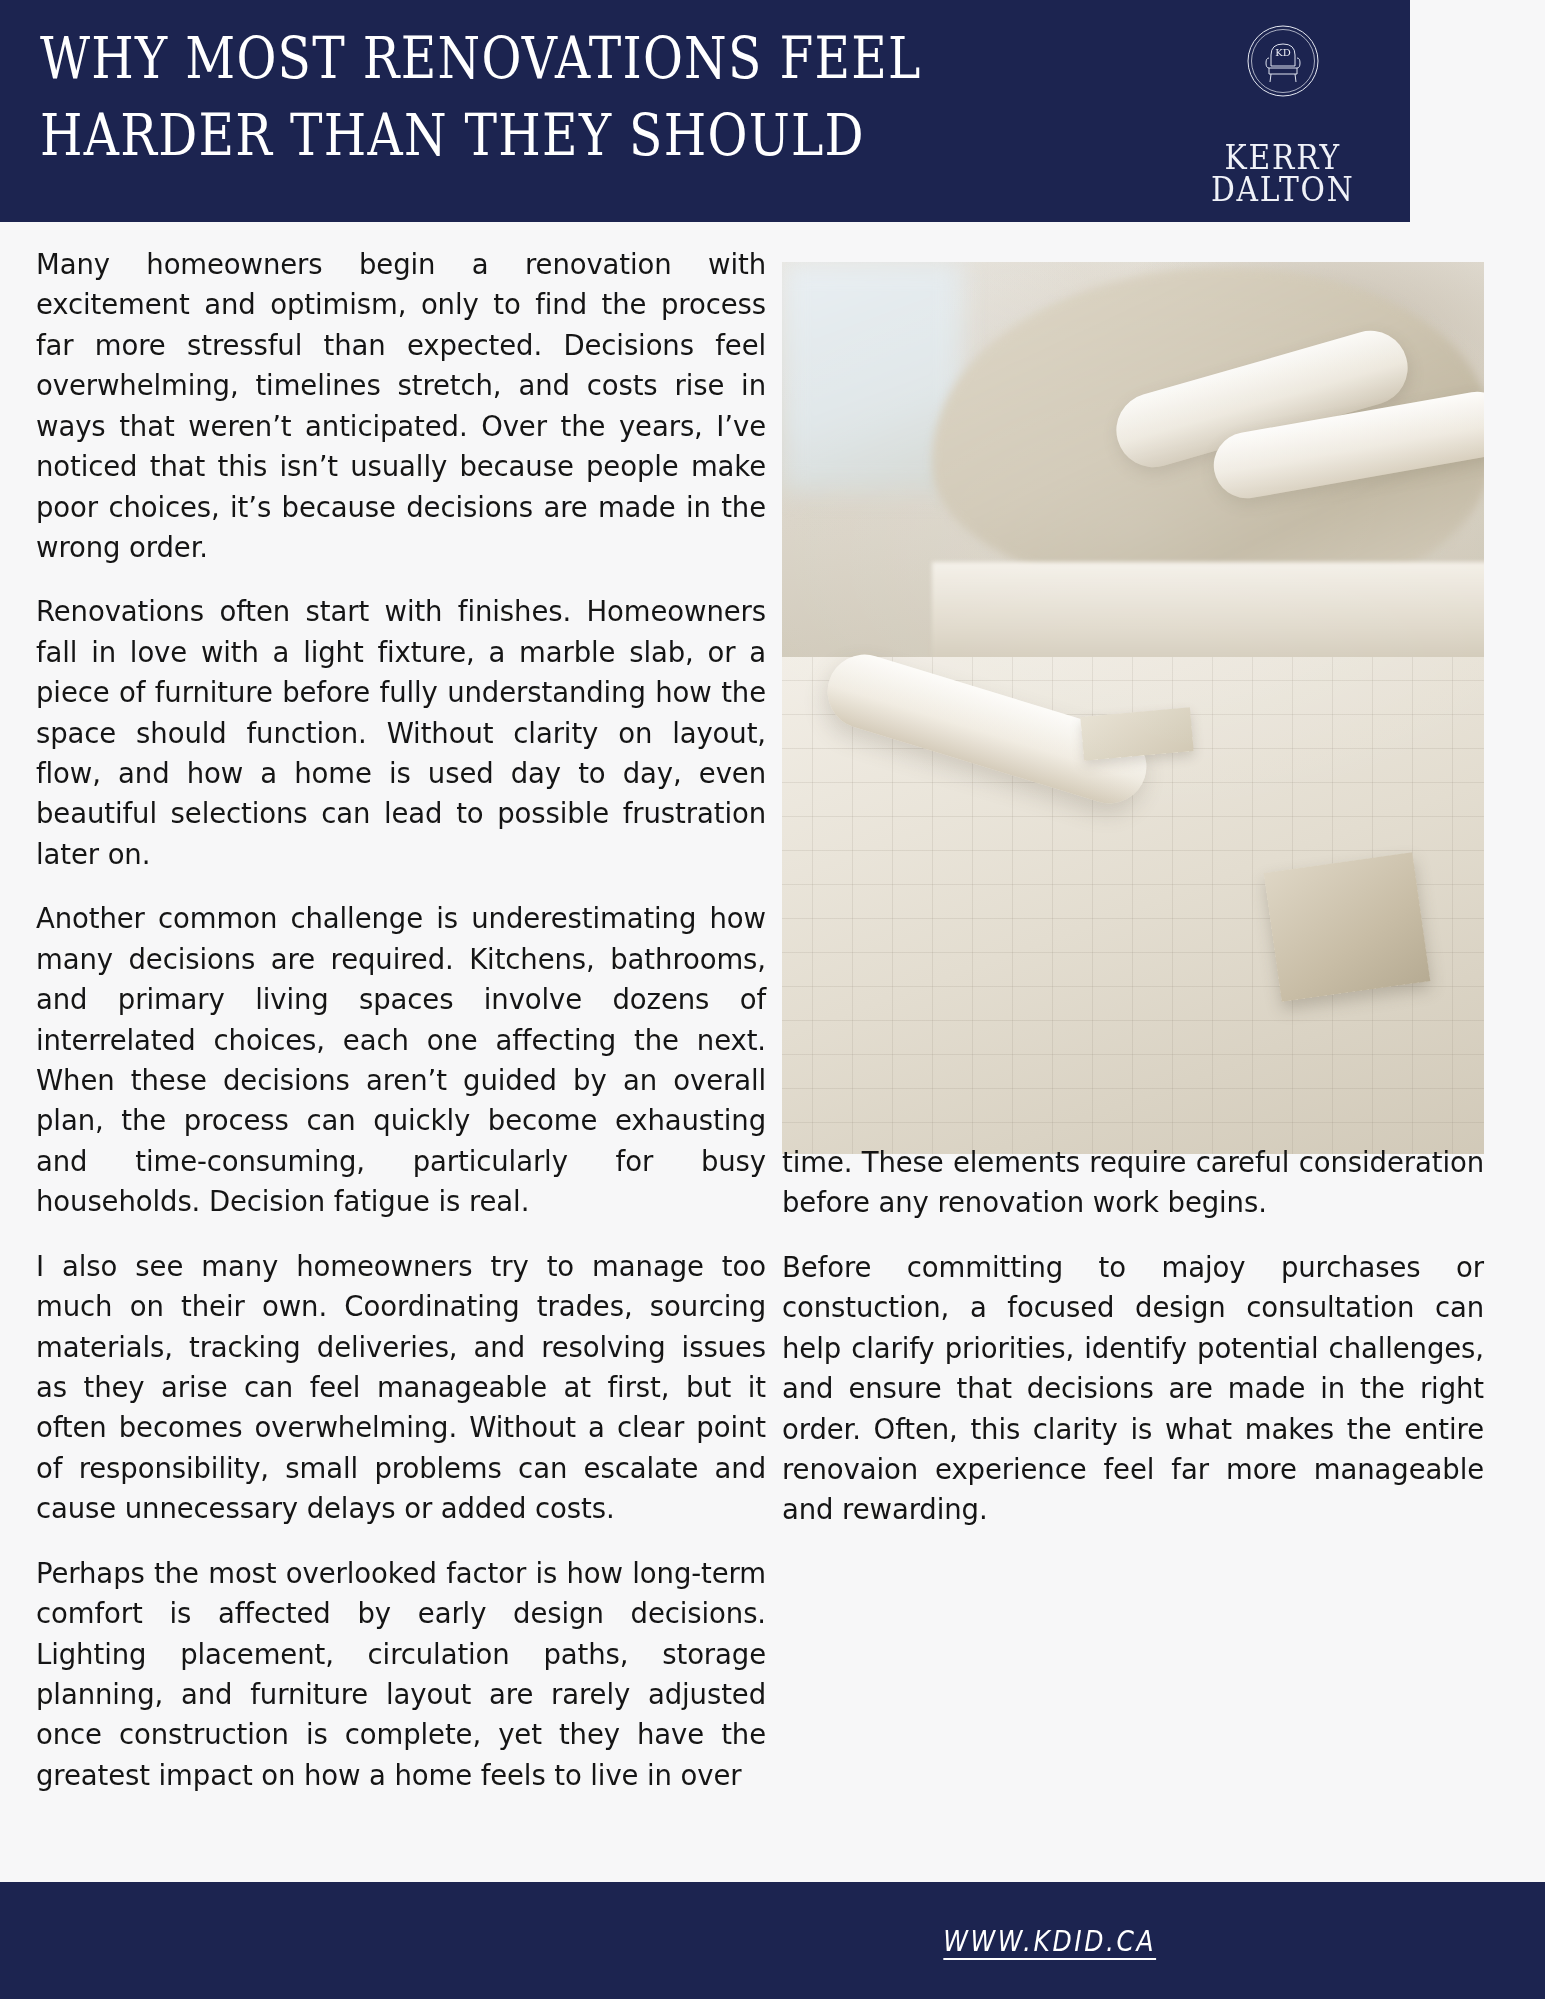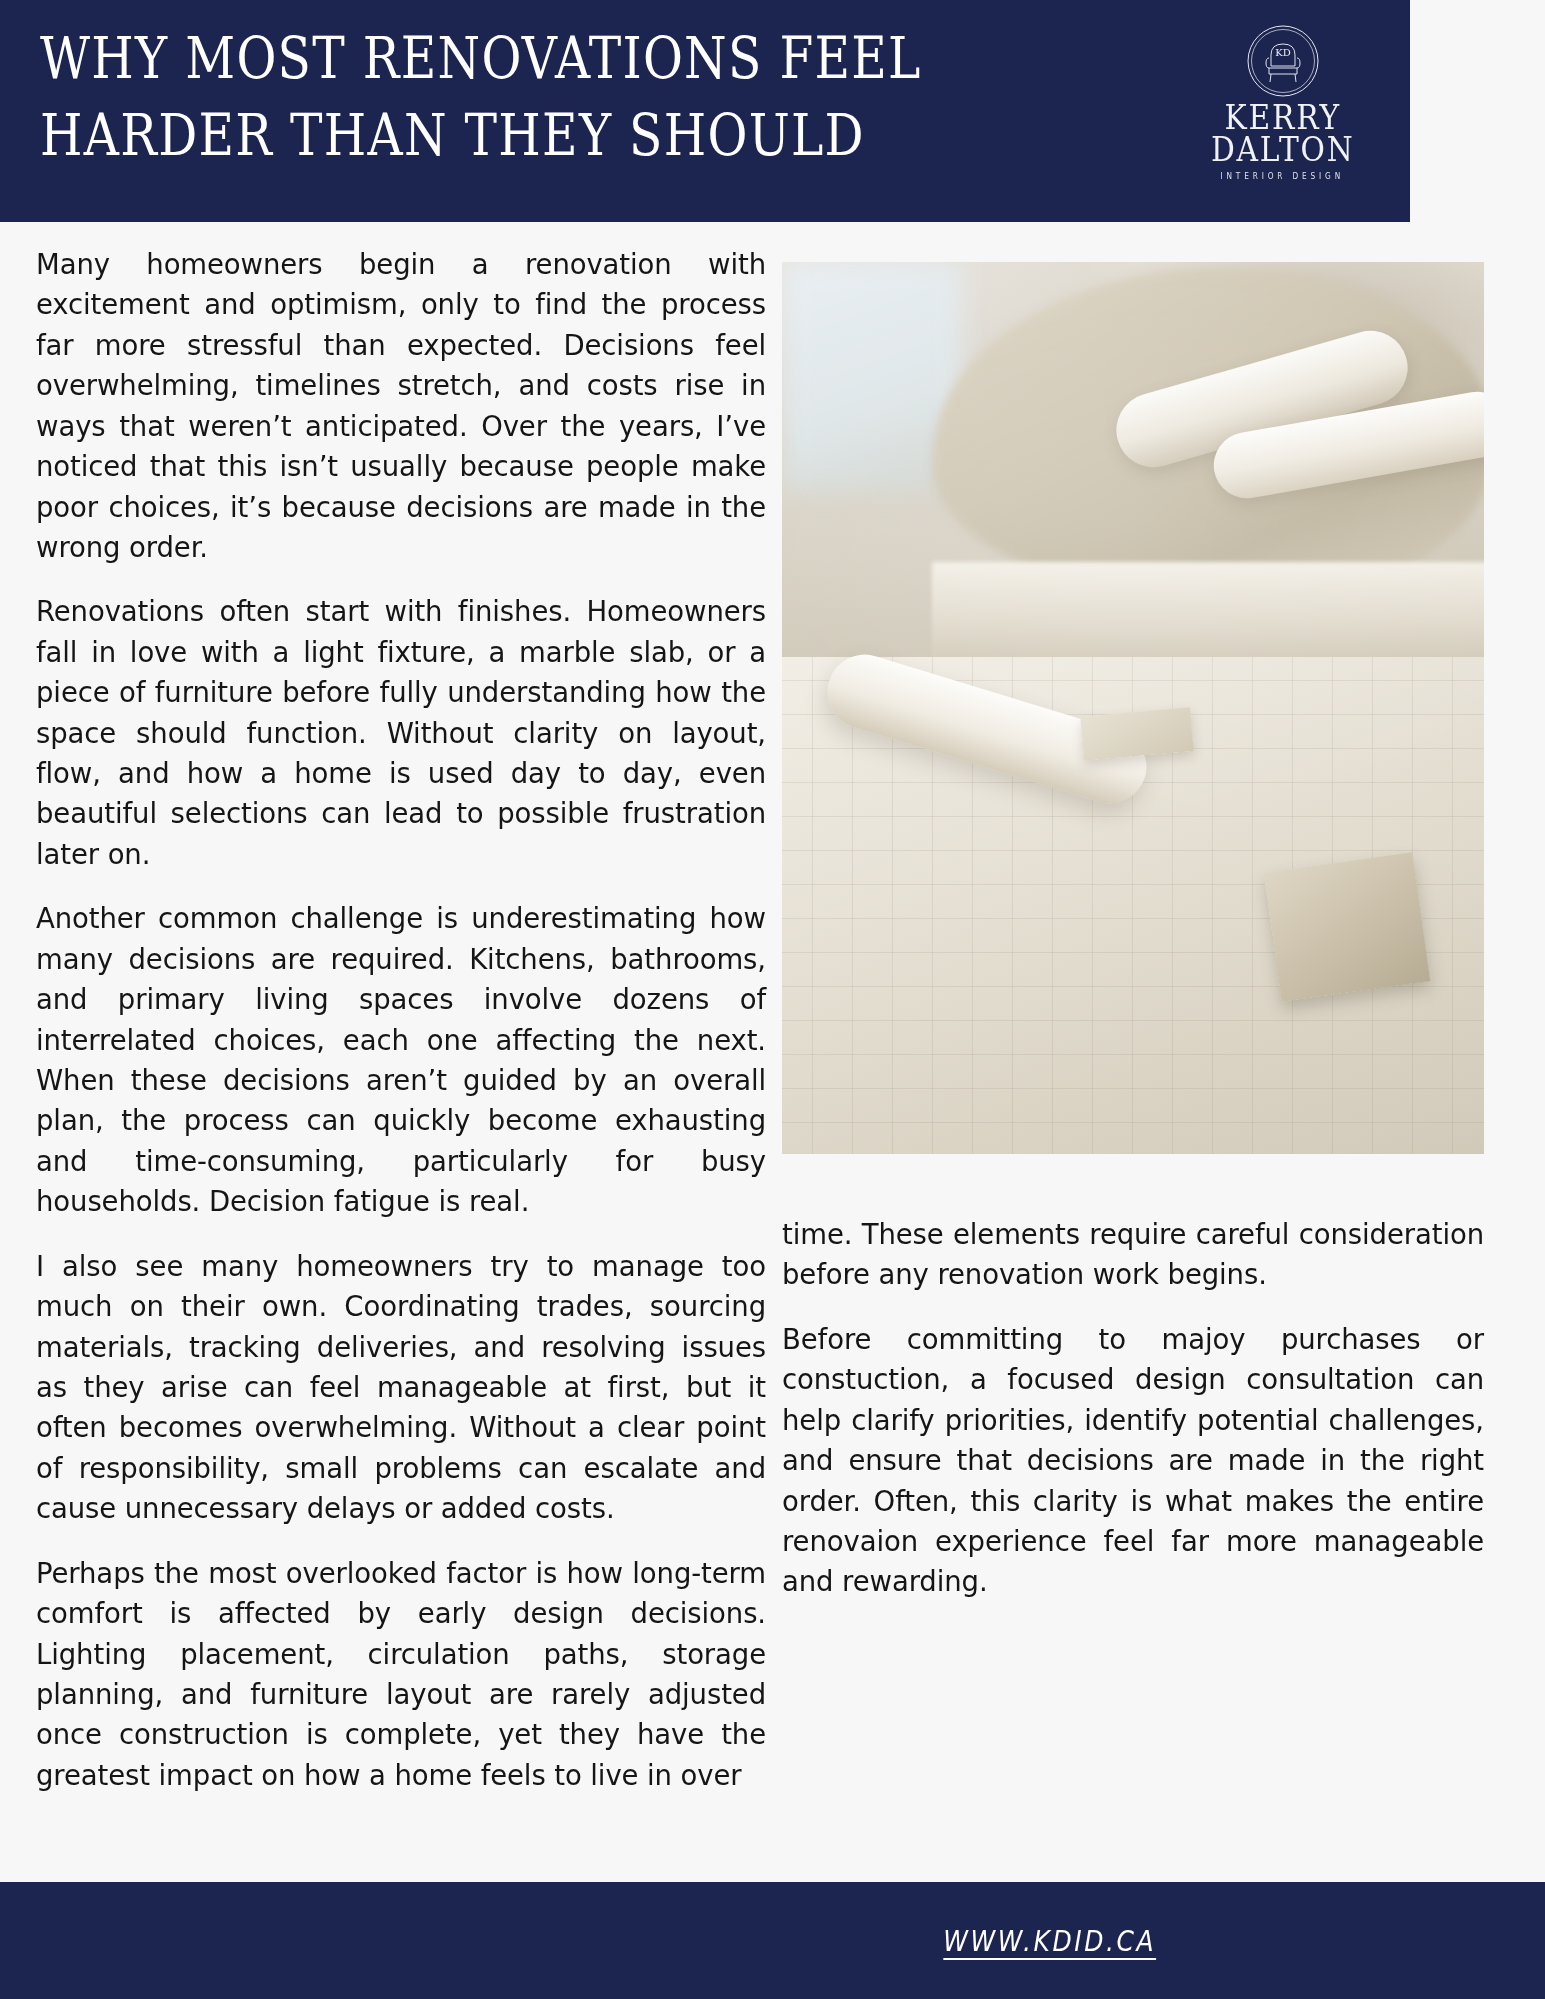--- a/index.html
+++ b/index.html
@@ -30,20 +30,21 @@
     text-transform:uppercase;
     transform:scaleX(0.84);
     transform-origin:left top;
     white-space:pre-line;
   }
   .header-logo {
     margin-top:22px; margin-right:44px;
     width:170px;
     display:flex; flex-direction:column; align-items:center;
     color:#eef0f7;
+    gap:40px;
   }
   .logo-emblem { width:78px; height:78px; position:relative; }
   .logo-emblem svg { display:block; }
   .logo-name {
     font-family:"DejaVu Serif", serif;
     font-size:33px; line-height:0.98;
     letter-spacing:2px;
     text-align:center;
     transform:scaleX(0.9);
     margin-top:2px;
@@ -131,21 +132,21 @@
   .hero-image .soft {
     position:absolute; inset:0;
     background:radial-gradient(ellipse 700px 420px at 50% 30%, rgba(255,255,255,0.18), rgba(0,0,0,0) 70%);
   }
 
   .col-left {
     position:absolute; left:36px; top:22px;
     width:730px;
   }
   .col-right-lower {
-    position:absolute; left:782px; top:992px; width:702px;
+    position:absolute; left:782px; top:920px; width:702px;
   }
 
   p.body {
     font-family:"DejaVu Sans", sans-serif;
     font-size:27.5px;
     line-height:1.47;
     color:#151515;
     text-align:justify;
     margin-bottom:24px;
     letter-spacing:-0.1px;

